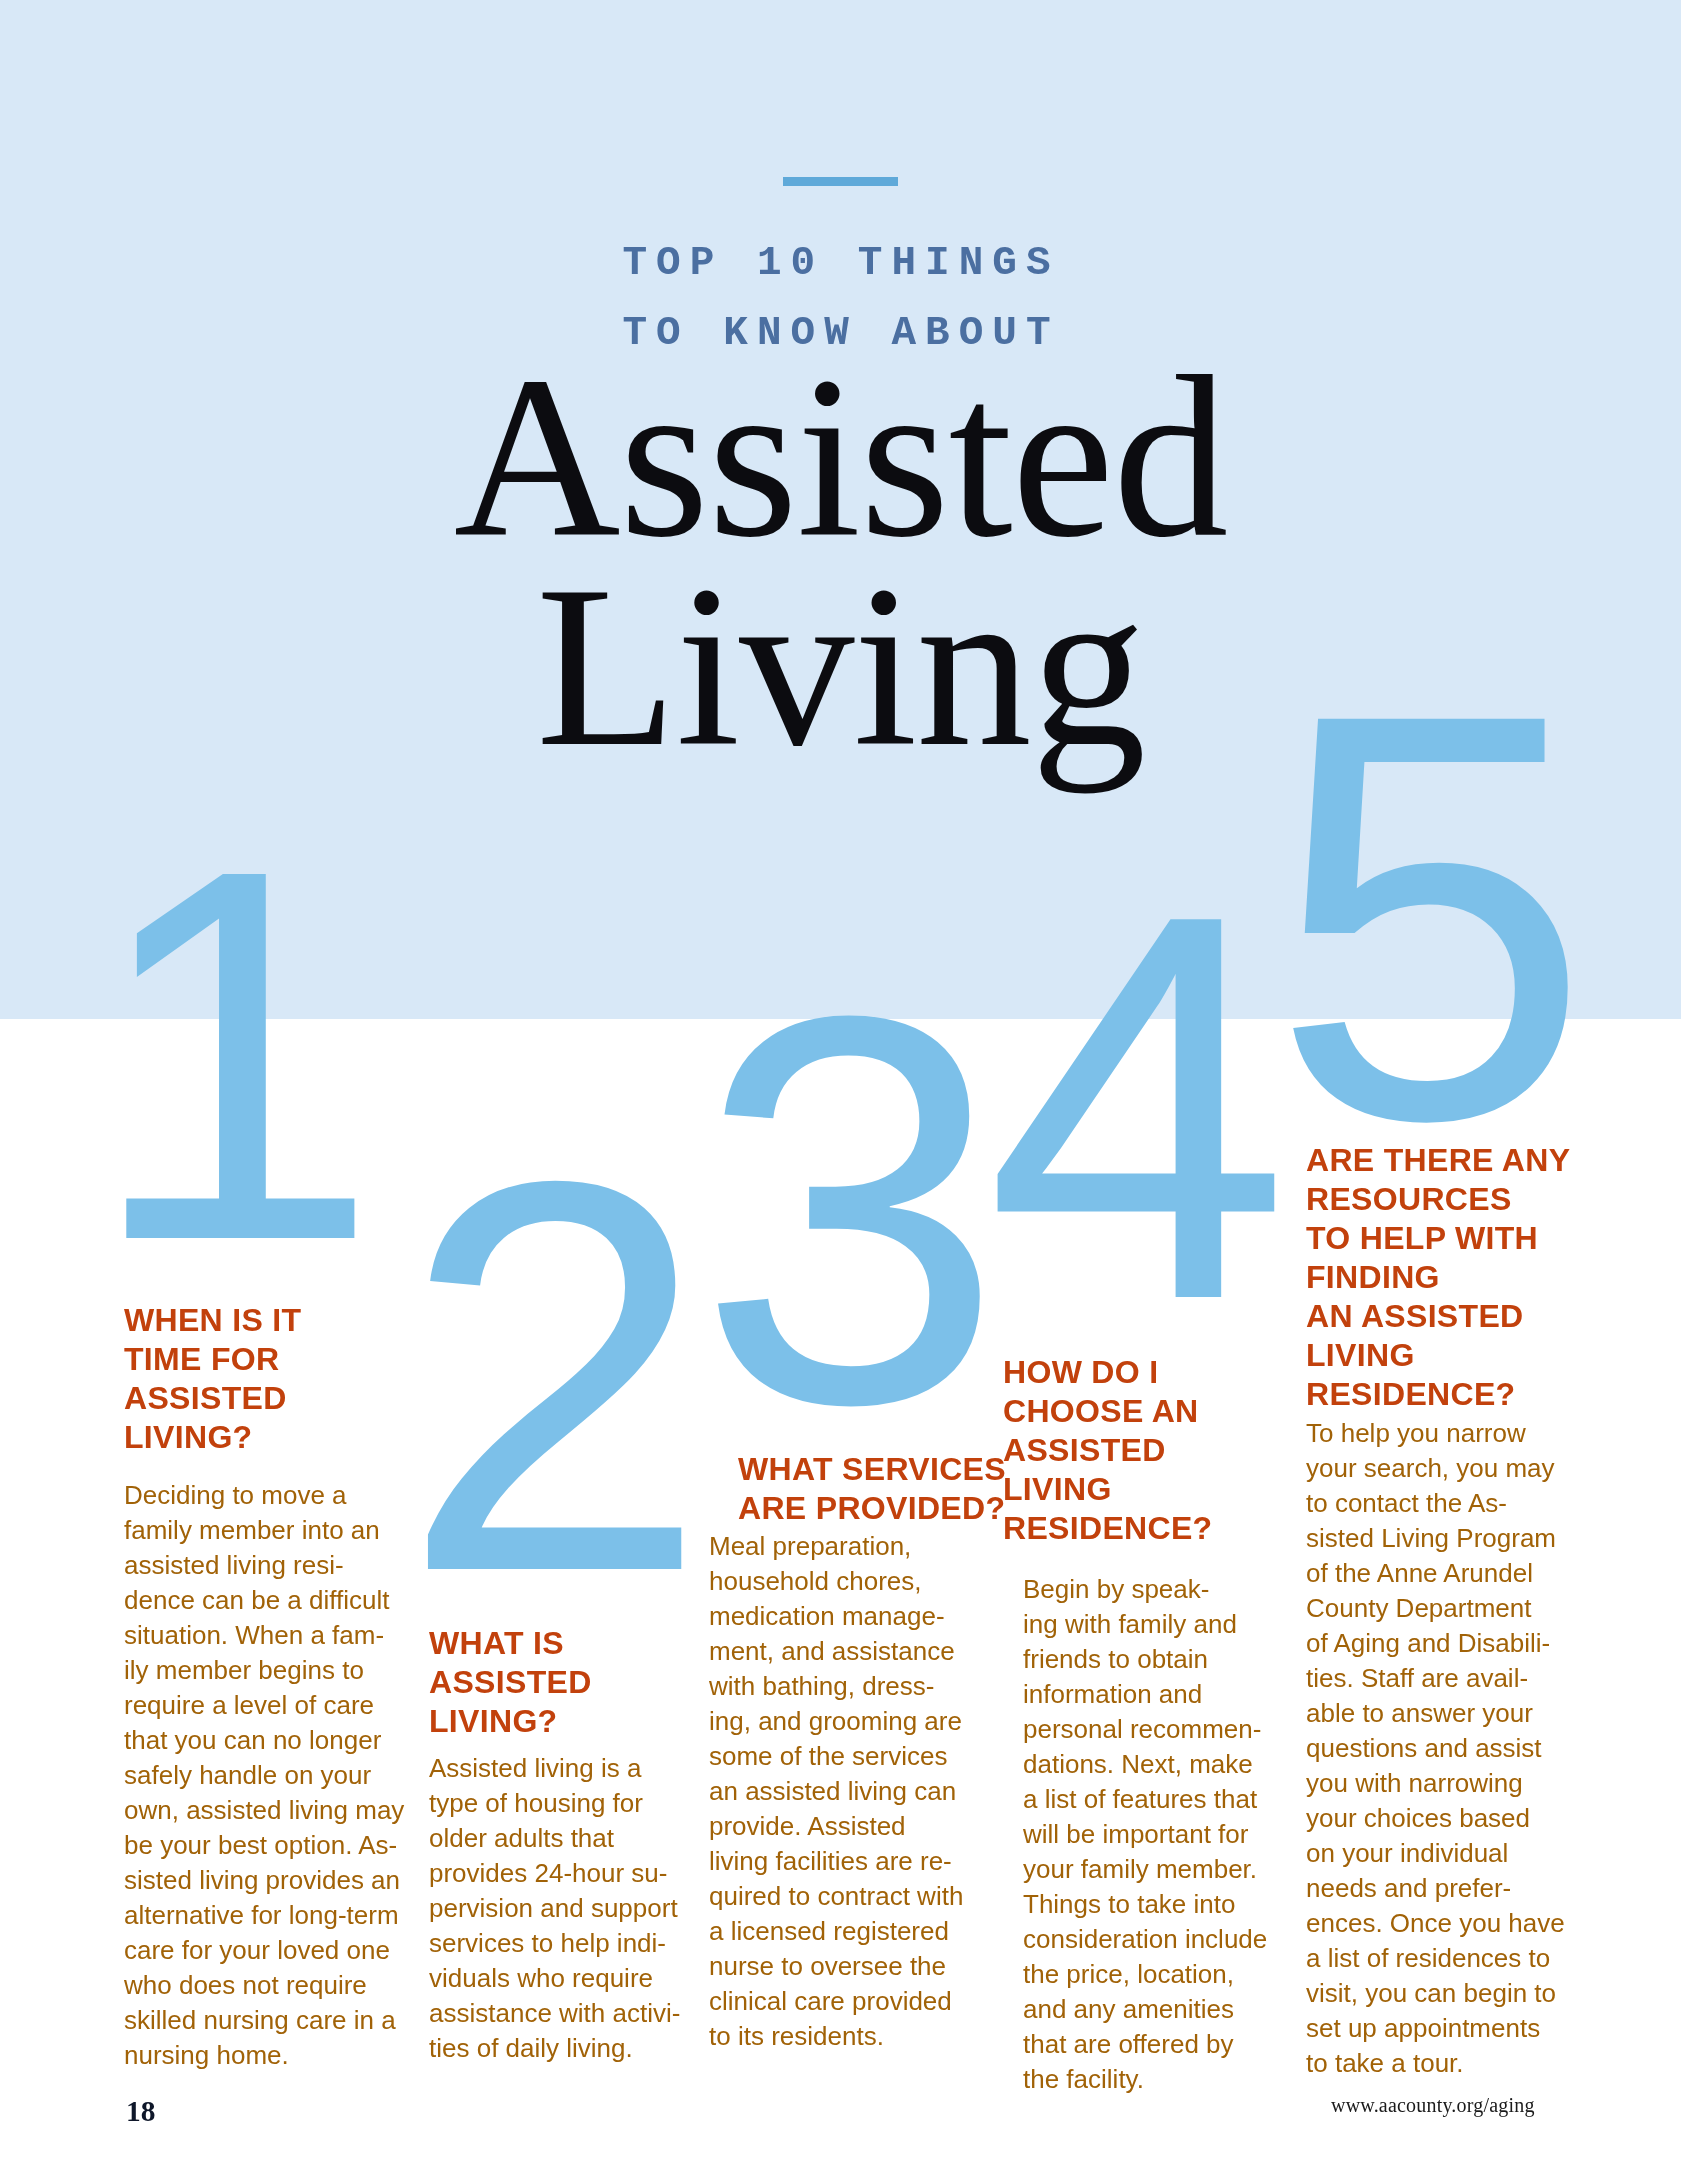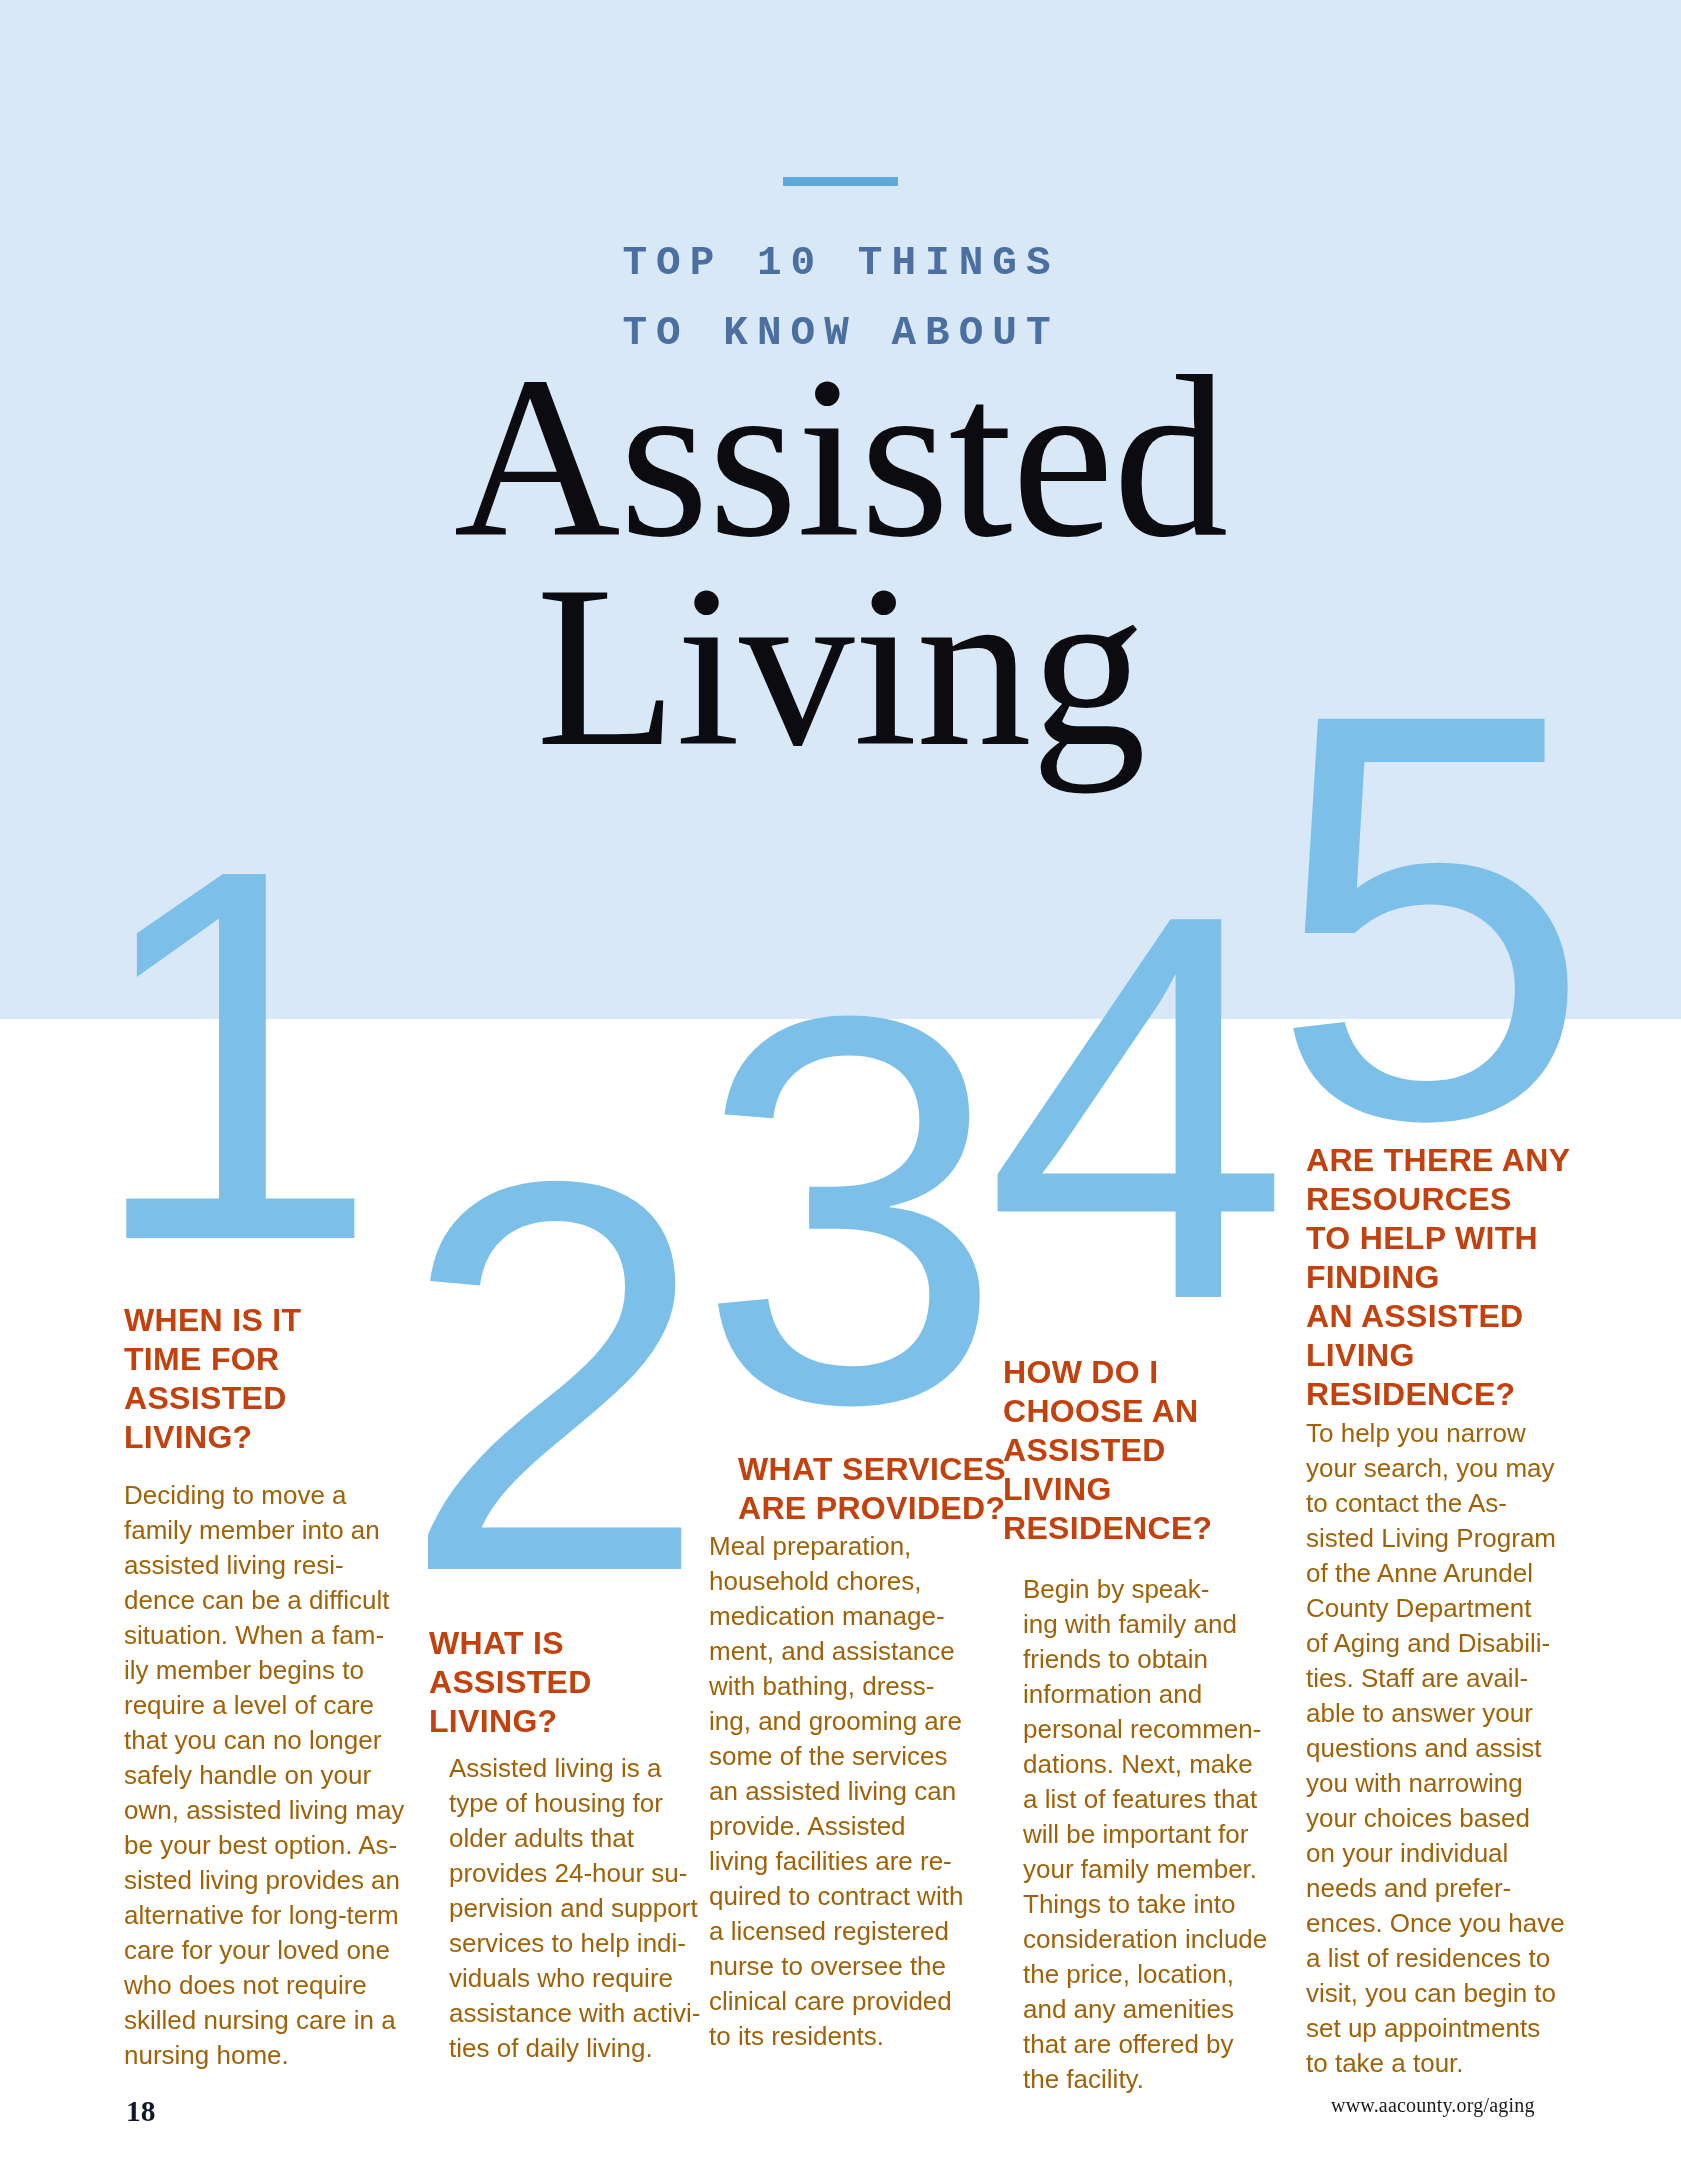--- a/index.html
+++ b/index.html
@@ -64,21 +64,21 @@
   .col-b{
     position:absolute;width:288px;
     color:#a16207;
     font-size:26px;font-weight:400;
     line-height:35px;
     white-space:pre-line;
   }
   .h1{left:124px; top:1301px;}
   .b1{left:124px; top:1478px;}
   .h2{left:429px; top:1624px;}
-  .b2{left:429px; top:1751px;margin-left:20px;}
+  .b2{left:429px; top:1751px;}
   .h3{left:738px;top:1450px;}
   .b3{left:709px;top:1529px;}
   .h4{left:1003px;top:1353px;}
   .b4{left:1003px;top:1572px;margin-left:20px;}
   .h5{left:1306px;top:1141px;}
   .b5{left:1306px;top:1416px;}
   .page-number{
     position:absolute;left:126px;top:2095px;
     font-family:"Liberation Serif", serif;
     font-weight:700;font-size:29.4px;color:#0f172a;

